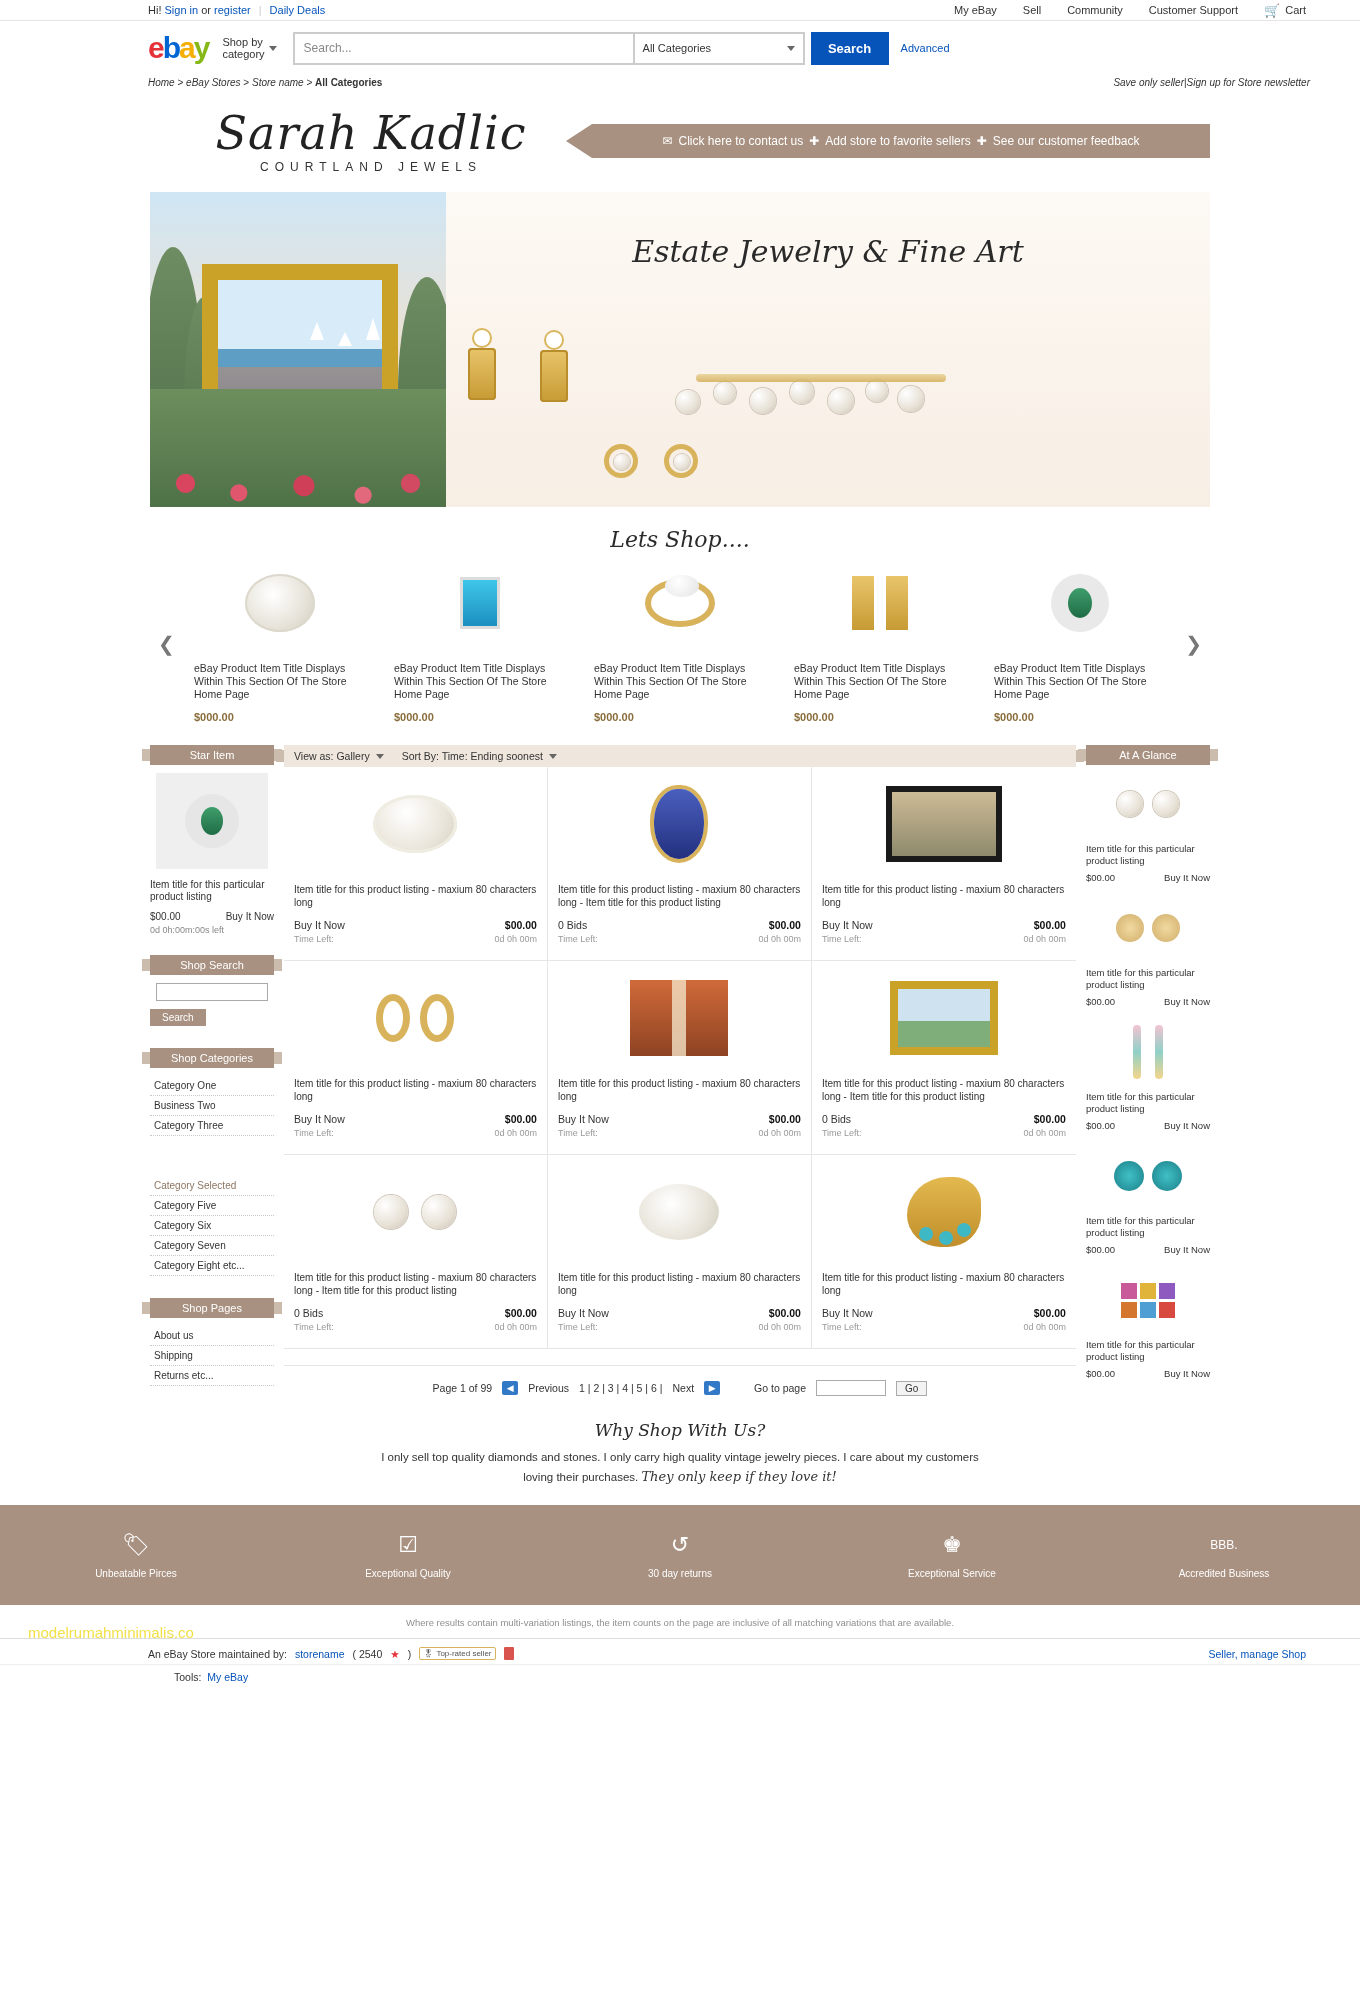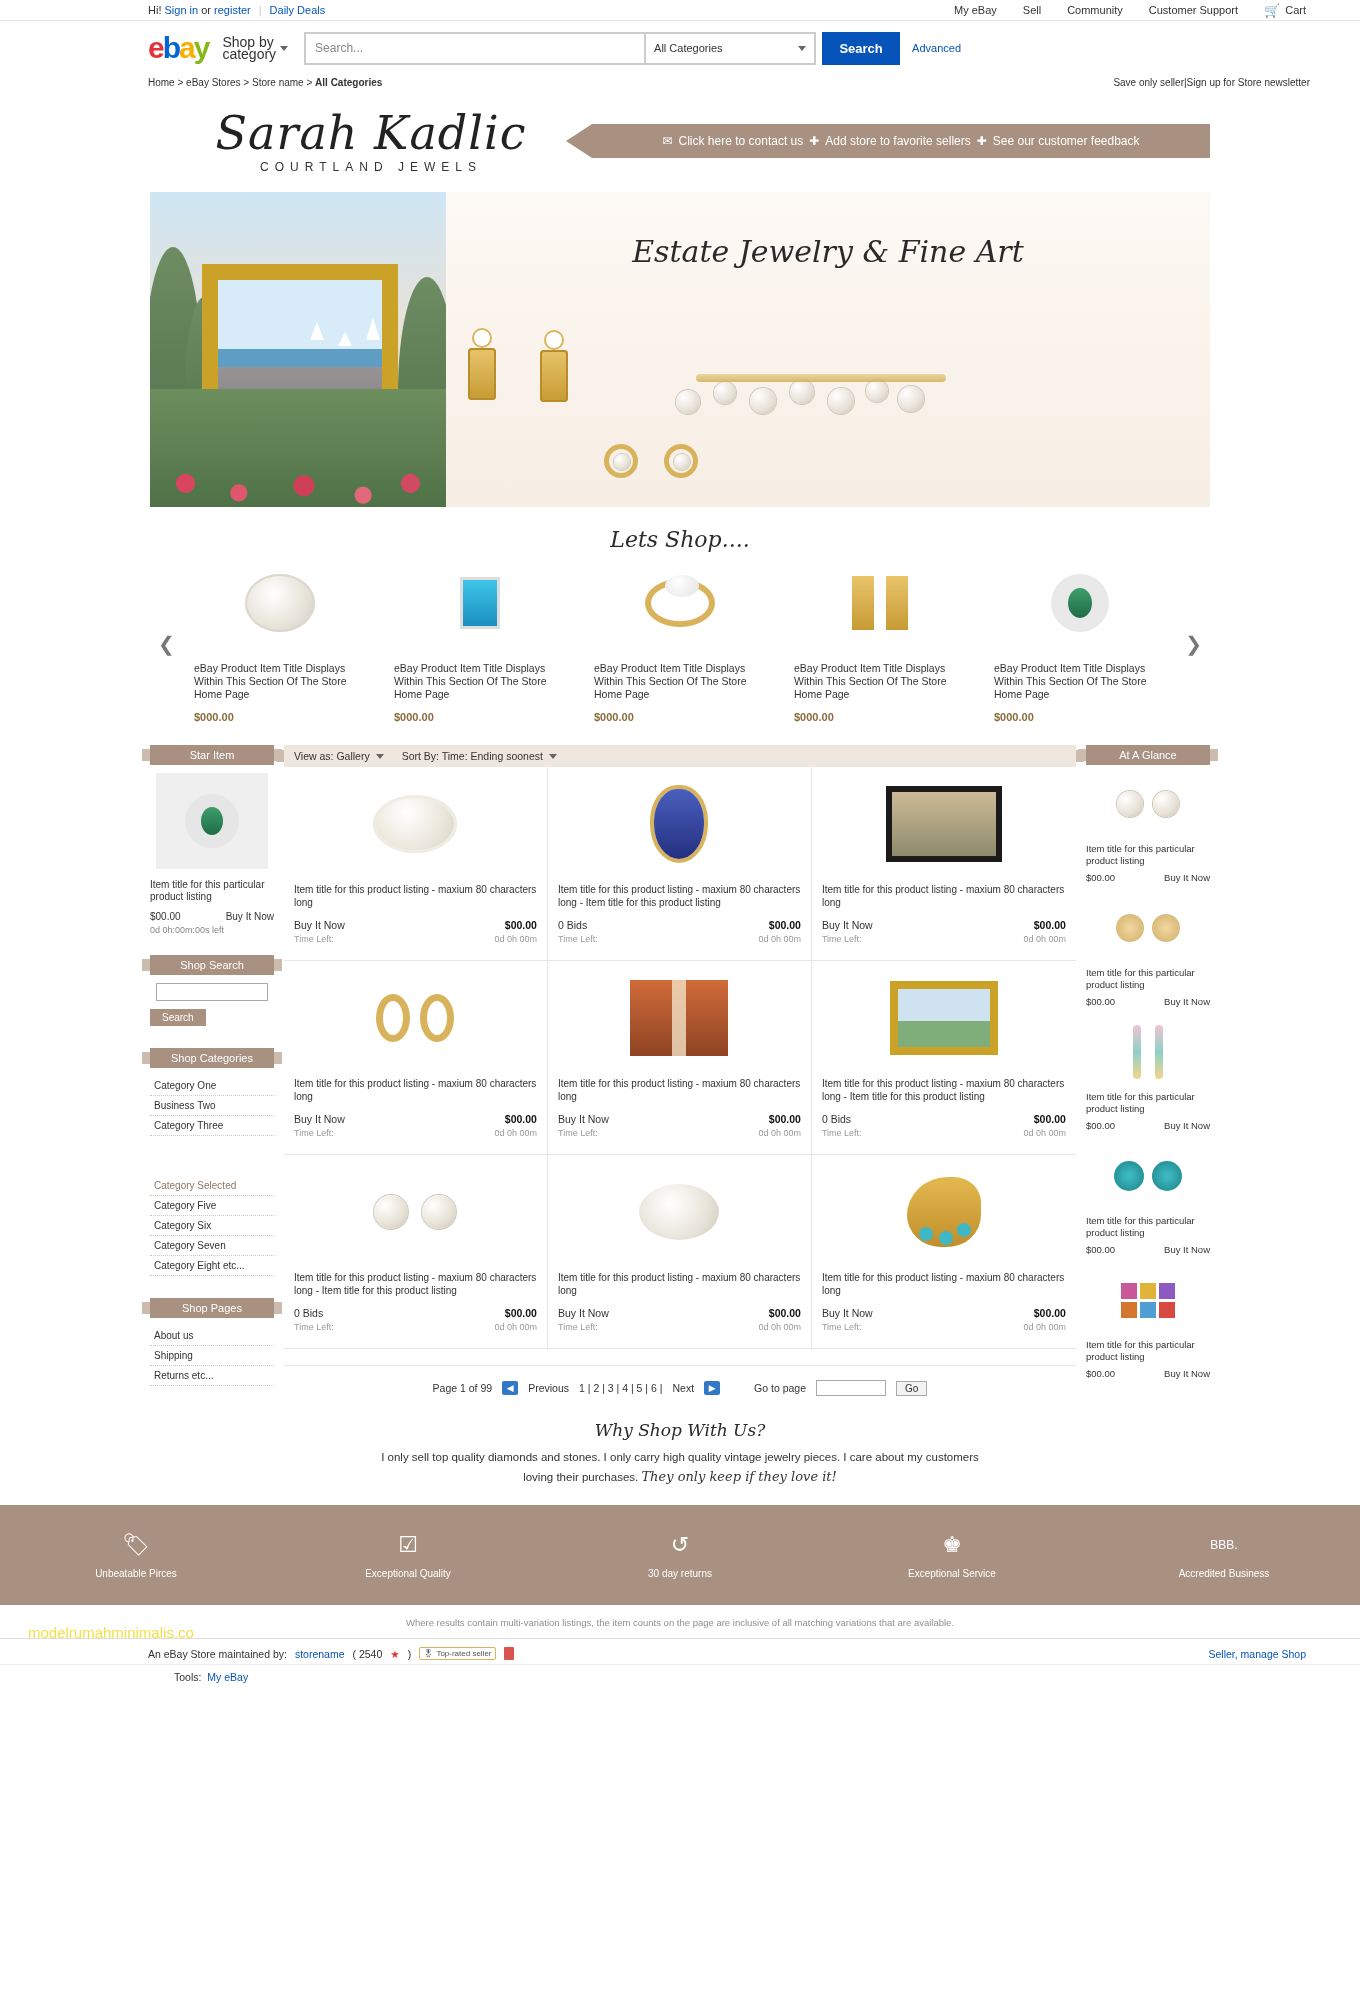--- a/index.html
+++ b/index.html
@@ -30,21 +30,21 @@
   .ebay-header {
     display:flex; align-items:center; padding:10px 24px 12px 148px;
     gap:0;
   }
   .ebay-logo { font-size:30px; font-weight:bold; letter-spacing:-2px; font-family:"Liberation Sans", sans-serif; }
   .ebay-logo .e { color:#e53238; }
   .ebay-logo .b { color:#0064d2; }
   .ebay-logo .a { color:#f5af02; }
   .ebay-logo .y { color:#86b817; }
   .shopby {
-    margin-left:14px; font-size:14px; line-height:12px; color:#333;
+    margin-left:14px; font-size:11px; line-height:12px; color:#333;
     display:flex; align-items:center; gap:4px; cursor:pointer;
   }
   .shopby .caret { border-left:4px solid transparent; border-right:4px solid transparent; border-top:5px solid #666; display:inline-block; }
   .search-box {
     margin-left:16px; height:33px; width:340px;
     border:2px solid #ccc; border-right:none; background:#fff;
     display:flex; align-items:center; padding:0 9px; font-size:12px; color:#888;
   }
   .cat-select {
     height:33px; width:172px; border:2px solid #ccc; background:#fff;
@@ -56,21 +56,21 @@
     height:33px; width:78px; margin-left:6px; background:#0654ba; color:#fff;
     font-size:13px; font-weight:bold; display:flex; align-items:center; justify-content:center;
     border:none; cursor:pointer;
   }
   .advanced { margin-left:12px; font-size:11px; color:#0654ba; }
 
   
   .crumbbar {
     display:flex; align-items:center; padding:0 24px 6px 148px; font-size:10px; color:#333;
   }
-  .crumbbar a { color:#333; text-decoration:none; }
+  .crumbbar a { color:#333; text-decoration:none;font-style:italic; }
   .crumbbar .cur { font-weight:bold; }
   .crumb-right { margin-left:auto; font-size:10px; color:#333; padding-right:26px;}
   .crumb-right a { color:#333; }
 
   
   .store { width:1060px; margin:0 auto; position:relative; padding-top:14px;}
 
   
   .store-head { position:relative; height:72px; }
   .store-name {

